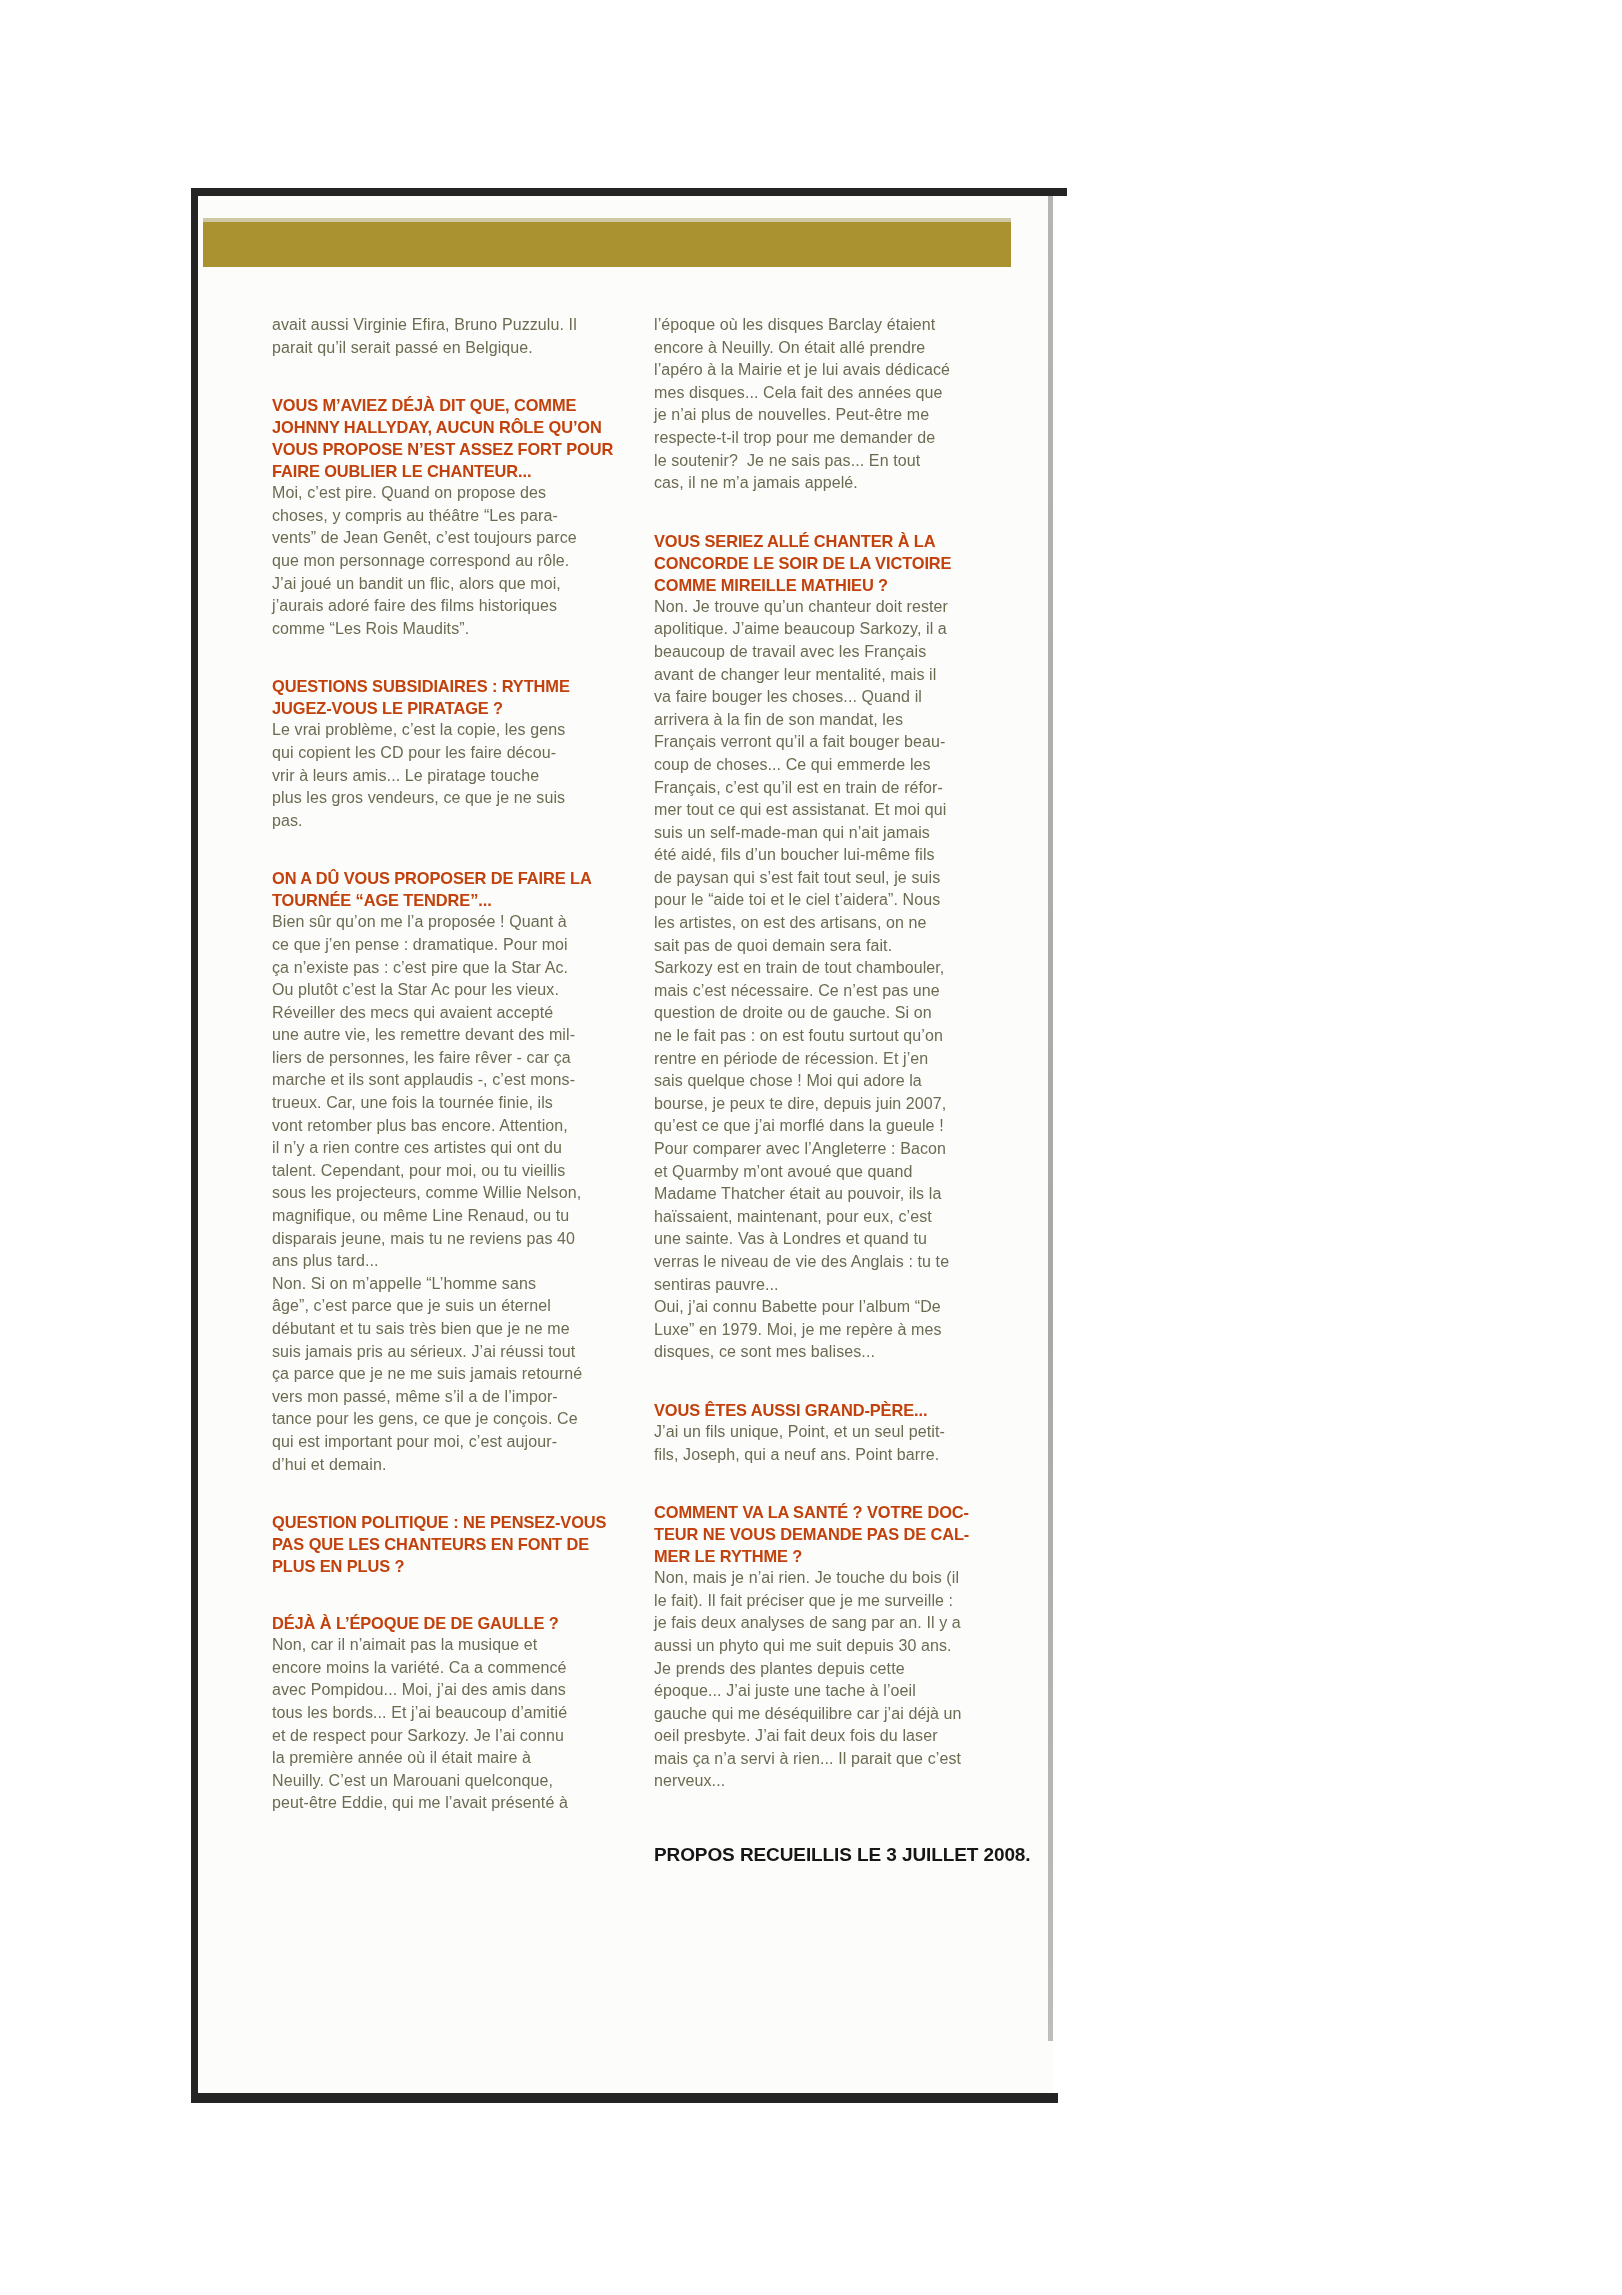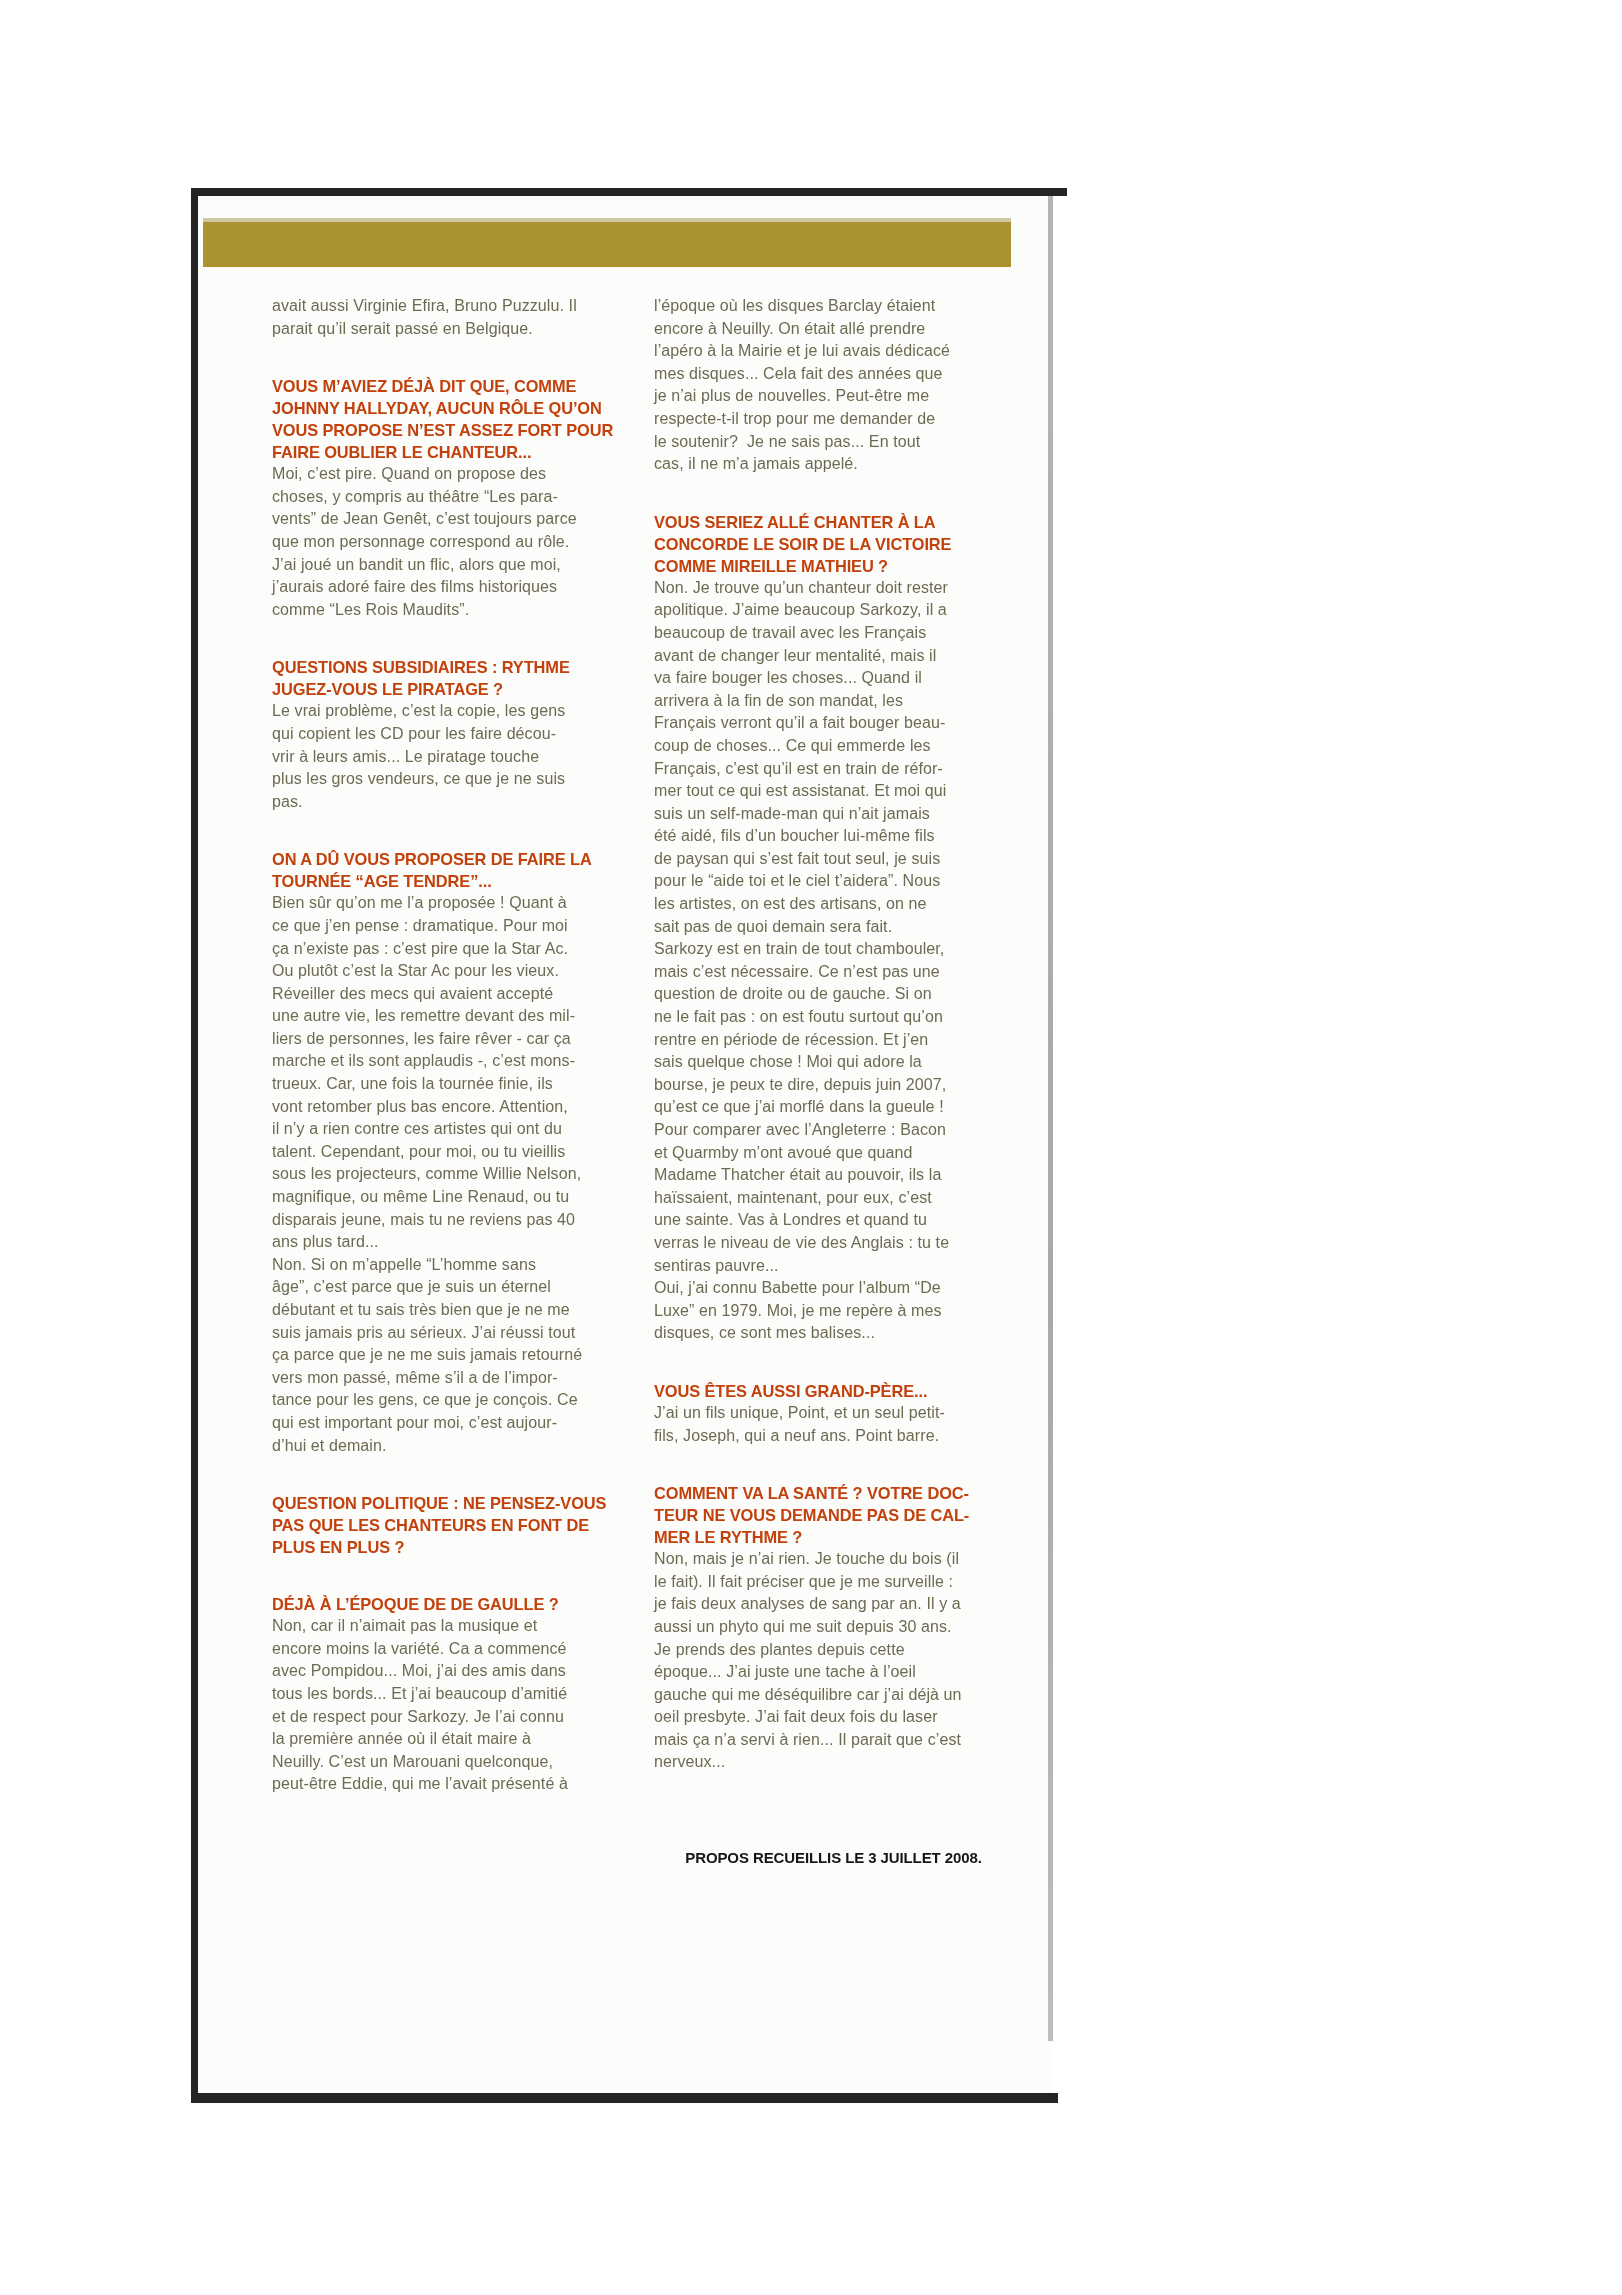--- a/index.html
+++ b/index.html
@@ -70,21 +70,21 @@
     position: absolute;
     left: 203px;
     top: 222px;
     width: 808px;
     height: 45px;
     background: #a9922f;
   }
   
   .col {
     position: absolute;
-    top: 295px;
+    top: 314px;
     width: 359px;
   }
   #col-left  { left: 272px; }
   #col-right { left: 654px; }
   .body-par {
     margin: 0;
     font-size: 16px;
     line-height: 22.6px;
     color: #6d6a52;
     white-space: pre;
@@ -93,22 +93,22 @@
   .q-head {
     margin: 35px 0 0 0;
     font-size: 16.4px;
     line-height: 22px;
     font-weight: bold;
     color: #c2410c;
     white-space: pre;
     letter-spacing: -0.1px;
   }
   .footer-line {
-    margin: 73px 0 0 0;
-    font-size: 15px;
+    margin: 51px 0 0 0;
+    font-size: 19px;
     line-height: 22px;
     font-weight: bold;
     color: #161616;
     white-space: pre;
     letter-spacing: -0.1px;
     text-align: center;
   }
 </style>
 </head>
 <body>

